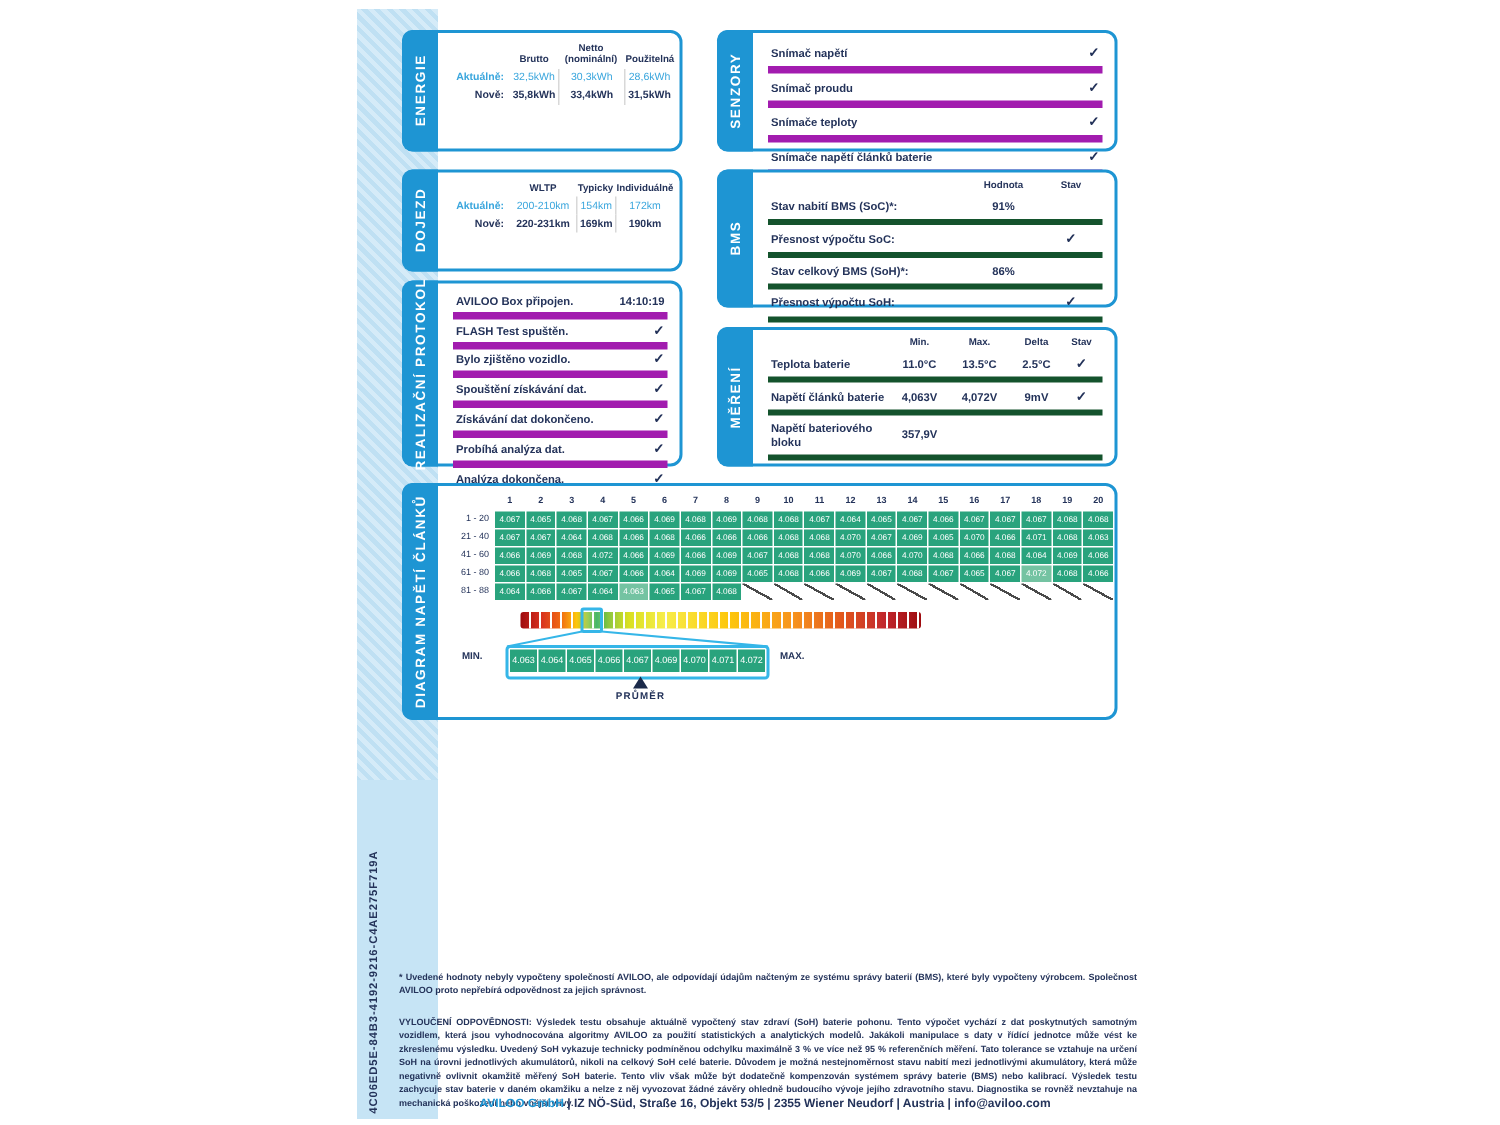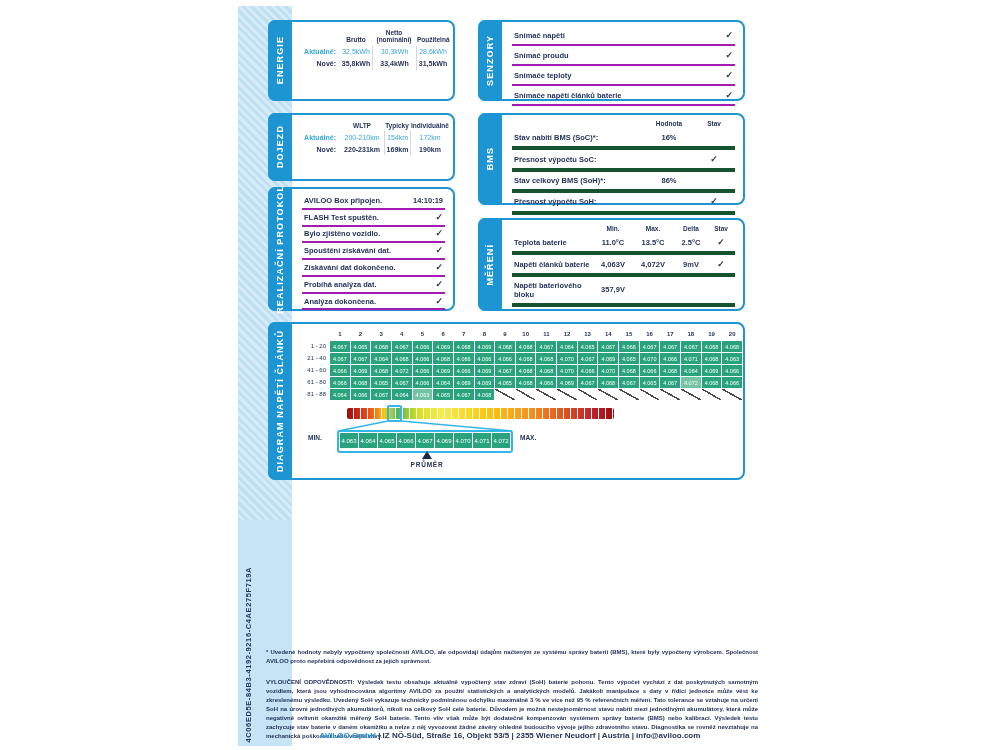--- a/index.html
+++ b/index.html
@@ -30,21 +30,21 @@
   .gtable{display:grid;align-items:end;}
   #energie-table{grid-template-columns:38px 32px 44px 33px;}
   #dojezd-table {grid-template-columns:38px 44px 26px 39px;}
   .tcell{font-size:7px;text-align:center;padding:2.5px 1px;color:#24335a;}
   .tcell.h{font-weight:bold;font-size:6.5px;white-space:pre-line;line-height:1.15;align-self:end;}
   .tcell.lab{text-align:right;padding-right:4px;font-weight:bold;white-space:nowrap;}
   .tcell.current{color:#3aa6dd;}
   .tcell.new{font-weight:bold;}
   .tcell.sep{border-left:1px solid #d8d8d8;}
   
-  .crow{display:flex;align-items:center;justify-content:space-between;border-bottom:2px solid #a21caf;
+  .crow{display:flex;align-items:center;justify-content:space-between;border-bottom:5px solid #a21caf;
         padding:4.5px 2px;}
   #protokol-list .crow{padding:2.9px 2px;justify-content:space-between;}
   .clab{font-size:7.5px;font-weight:bold;color:#24335a;}
   .cval{font-size:7.5px;font-weight:bold;color:#24335a;}
   .chk{font-size:9px;font-weight:bold;color:#24335a;line-height:1;}
   
   .hrow,.brow{display:grid;align-items:center;}
   .hrow{padding:1px 2px 2px;}
   .brow{border-bottom:4px solid #14532d;padding:4.2px 2px;}
   #bms-head,#bms-rows .brow{grid-template-columns:1fr 52px 38px;}
@@ -175,21 +175,21 @@
     </div>
     <div class="content">
       <div class="hrow" id="bms-head">
         <div class="hcell"></div>
         <div class="hcell">Hodnota</div>
         <div class="hcell">Stav</div>
       </div>
       <div id="bms-rows">
           <div class="brow">
             <div class="clab">Stav nabití BMS (SoC)*:</div>
-            <div class="vcell">16%</div>
+            <div class="vcell">91%</div>
             <div class="ccell"></div>
           </div>
           <div class="brow">
             <div class="clab">Přesnost výpočtu SoC:</div>
             <div class="vcell"></div>
             <div class="ccell">
               <div class="chk">✓</div>
             </div>
           </div>
           <div class="brow">

